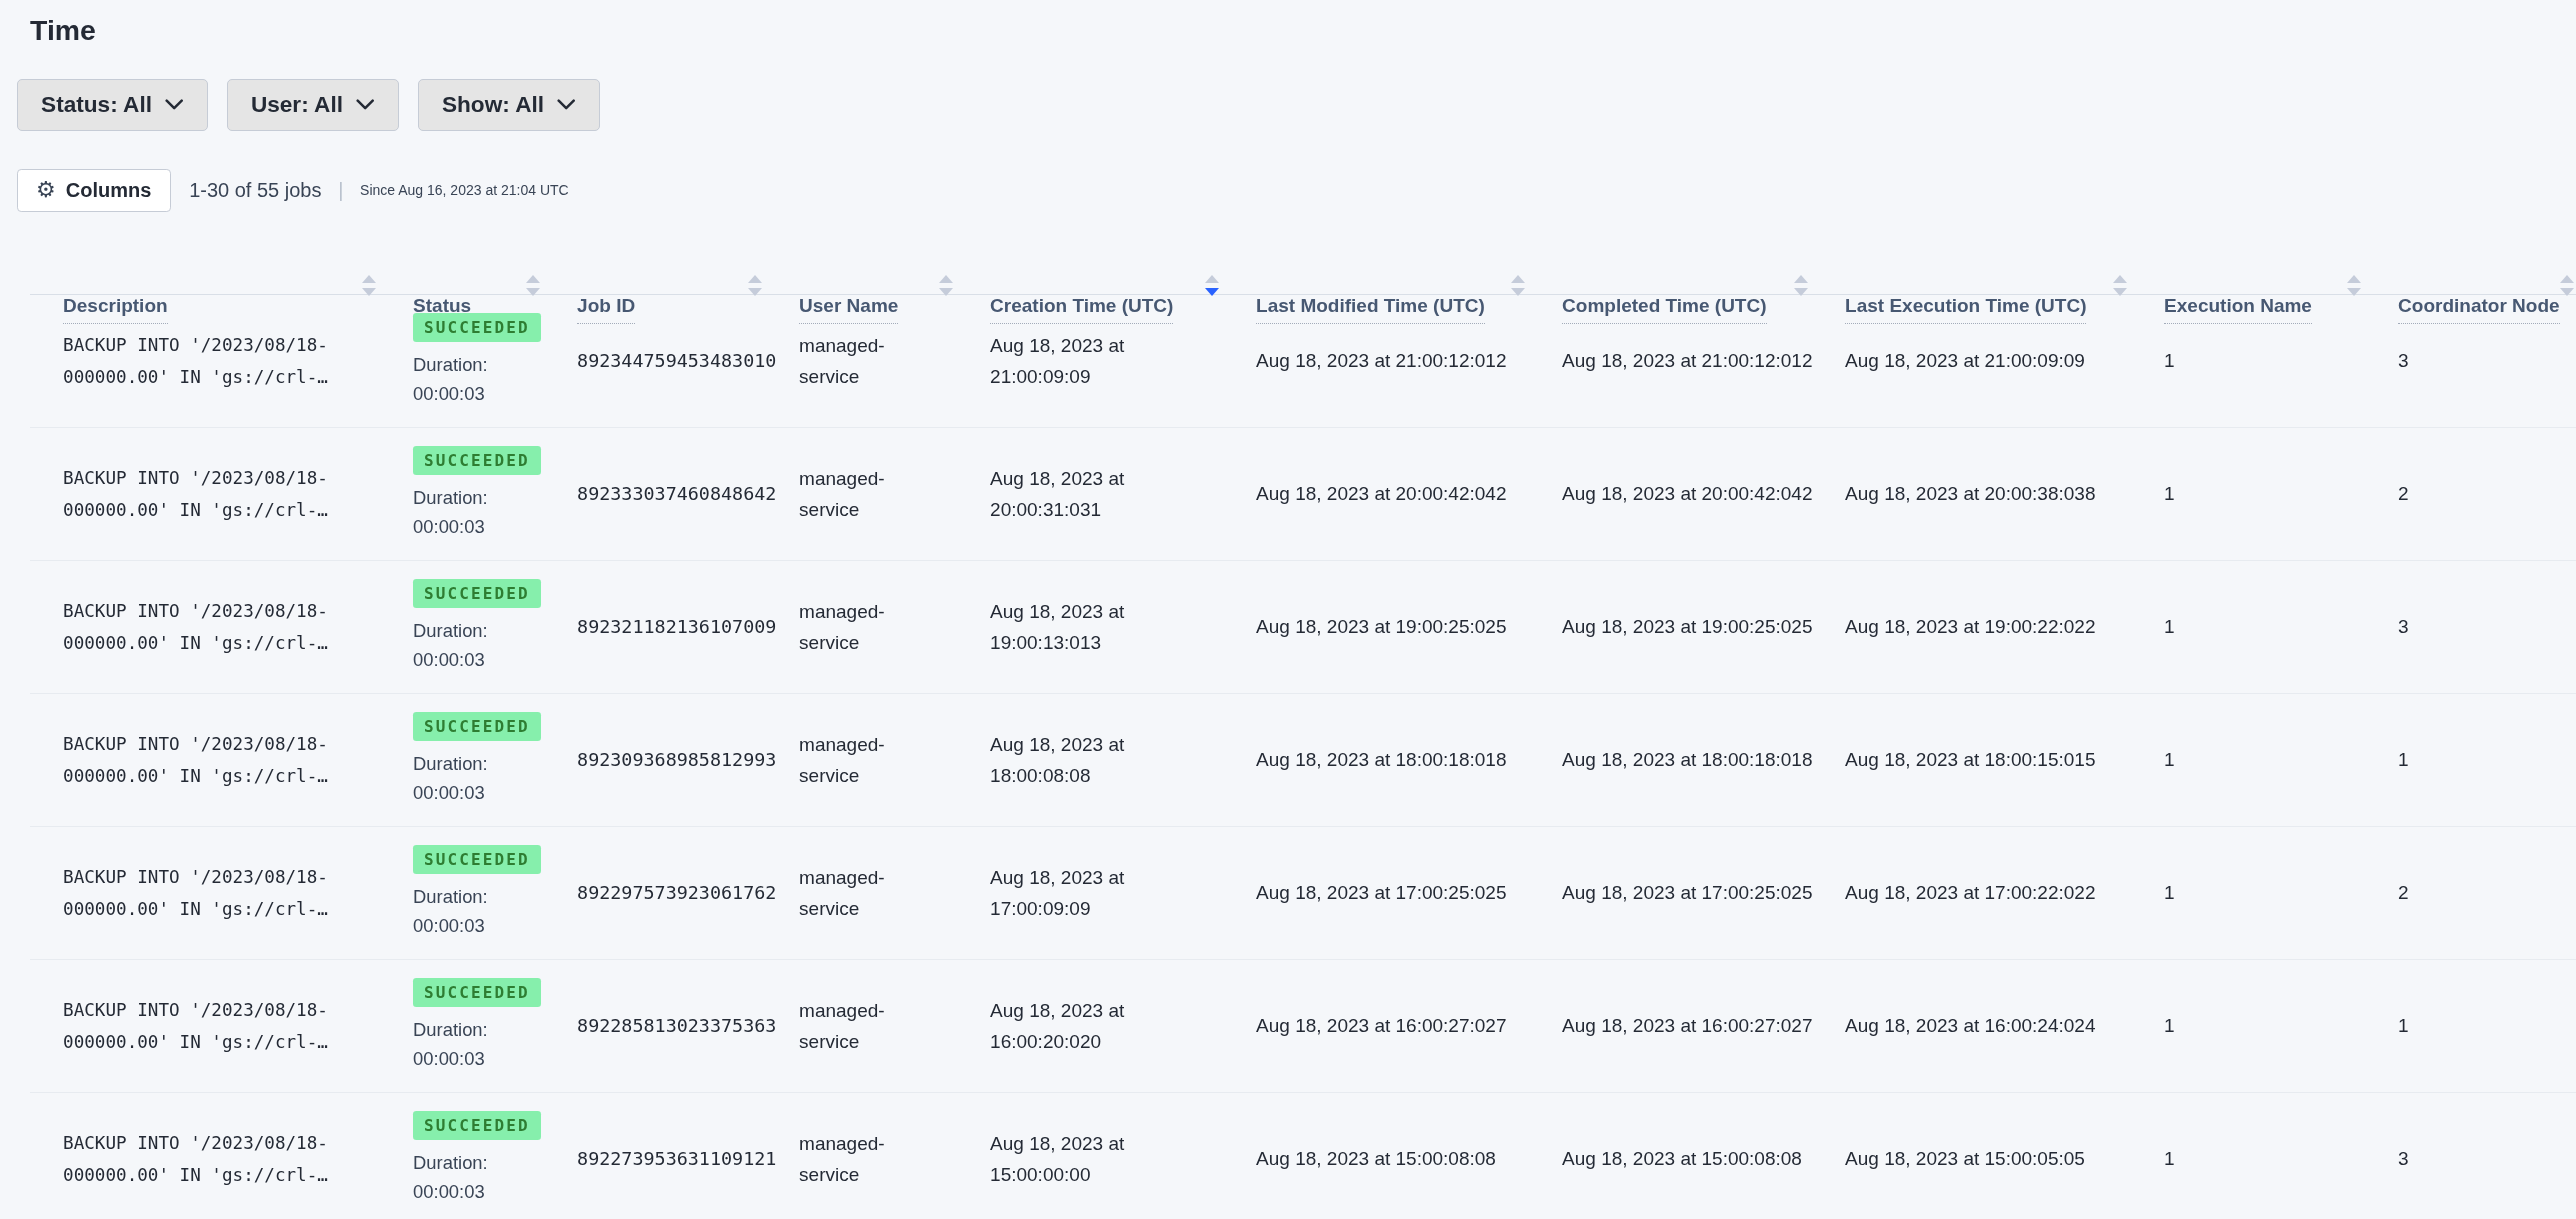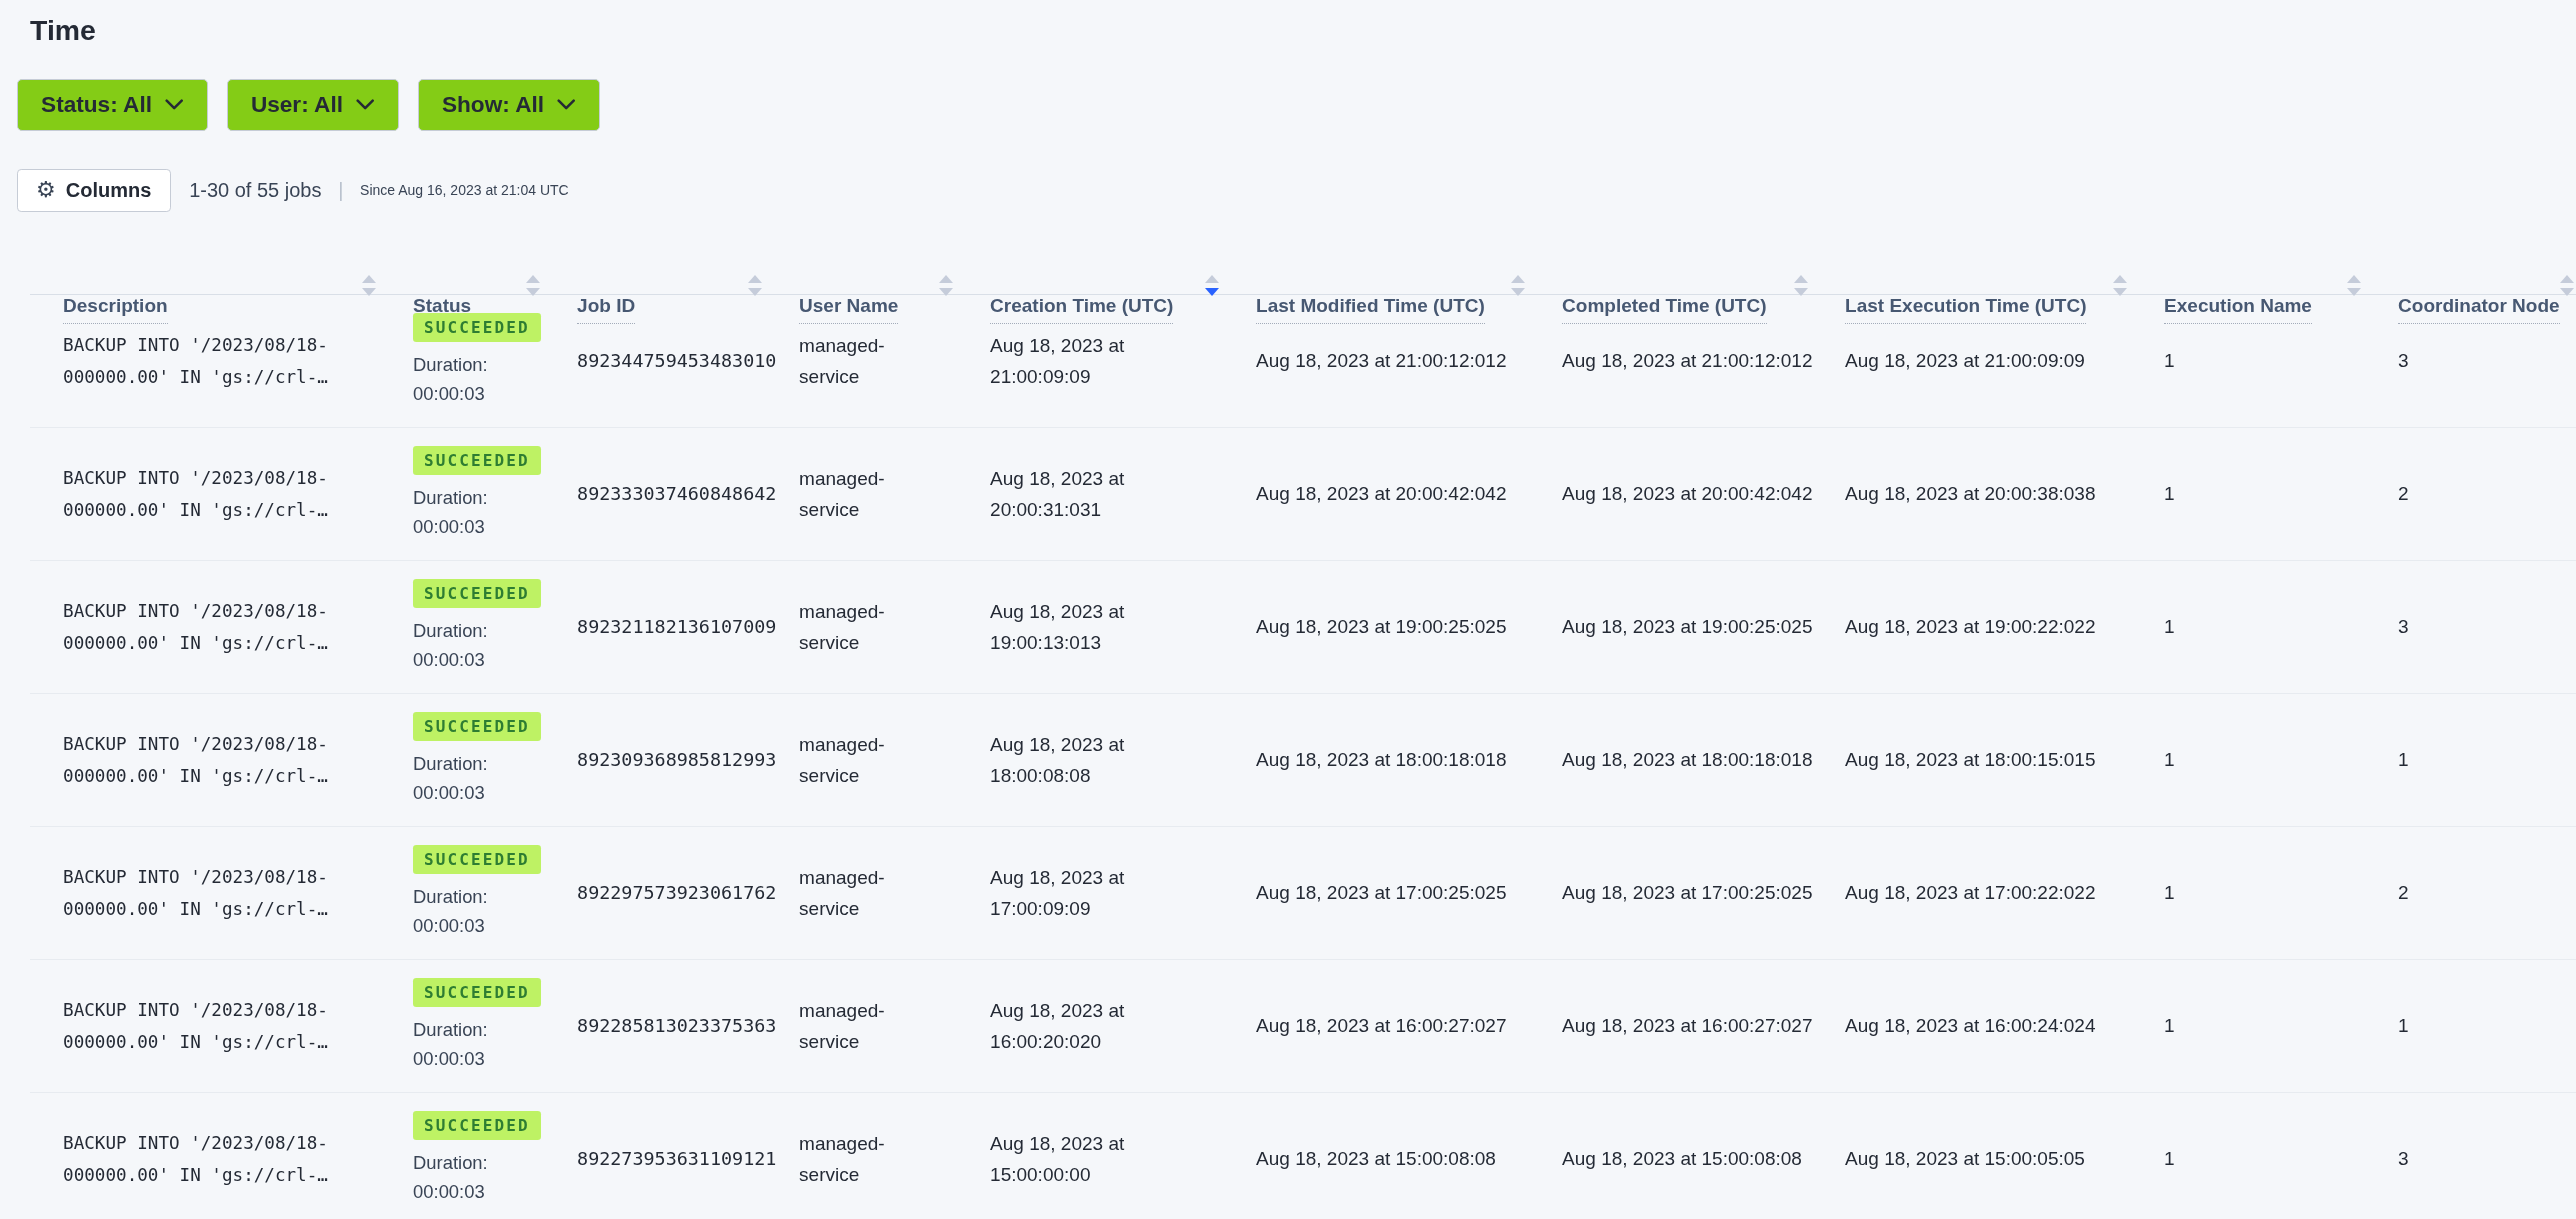--- a/index.html
+++ b/index.html
@@ -11,21 +11,21 @@
     -webkit-font-smoothing:antialiased;
   }
   .page{padding:11.7px 0 0 16.7px;}
   h1.page-title{
     margin:0 0 0 13.4px;font-size:28.4px;line-height:37px;font-weight:700;color:#242A35;
   }
   
   .filter-bar{display:flex;gap:18.4px;margin:30px 0 0 0;}
   .filter-btn{
     display:flex;align-items:center;gap:13.4px;
-    background:#84cc16;border:0.8px solid #C6CCD6;border-radius:5px;
+    background:#e5e5e5;border:0.8px solid #C6CCD6;border-radius:5px;
     height:52px;padding:0 23.4px;cursor:pointer;
     font-family:"Liberation Sans",sans-serif;
     font-size:22.6px;font-weight:700;color:#242A35;
   }
   .chevron{width:18.4px;height:11.7px;display:inline-block;}
   .chevron svg{display:block;}
   
   .toolbar{display:flex;align-items:center;margin:38px 0 0 0;}
   .columns-btn{
     display:flex;align-items:center;gap:10px;
@@ -63,21 +63,21 @@
   .tri-down{border-top:8.4px solid #C5CCDA;}
   .tri-down.active{border-top-color:#2962FF;}
   
   .row{height:132px;align-items:center;border-bottom:0.8px solid #E7EBF0;}
   .td{font-size:19px;color:#242A35;padding-right:30px;}
   .prewrap{white-space:pre-line;line-height:31px;}
   .mono{font-family:"DejaVu Sans Mono",monospace;}
   .desc{font-size:17.6px;line-height:32px;white-space:pre-line;cursor:pointer;}
   .status-cell{display:flex;flex-direction:column;align-items:flex-start;gap:9.2px;}
   .badge{
-    display:inline-block;background:#bef264;color:#2E7D32;
+    display:inline-block;background:#86efac;color:#2E7D32;
     font-family:"DejaVu Sans Mono",monospace;
     font-size:16px;font-weight:700;letter-spacing:2.1px;
     padding:5px 11px;border-radius:3.3px;line-height:1.2;
   }
   .duration{font-size:18.4px;color:#394455;line-height:28.4px;white-space:pre-line;}
   .jobid{font-size:18.4px;}
 </style>
 </head>
 <body>
 

